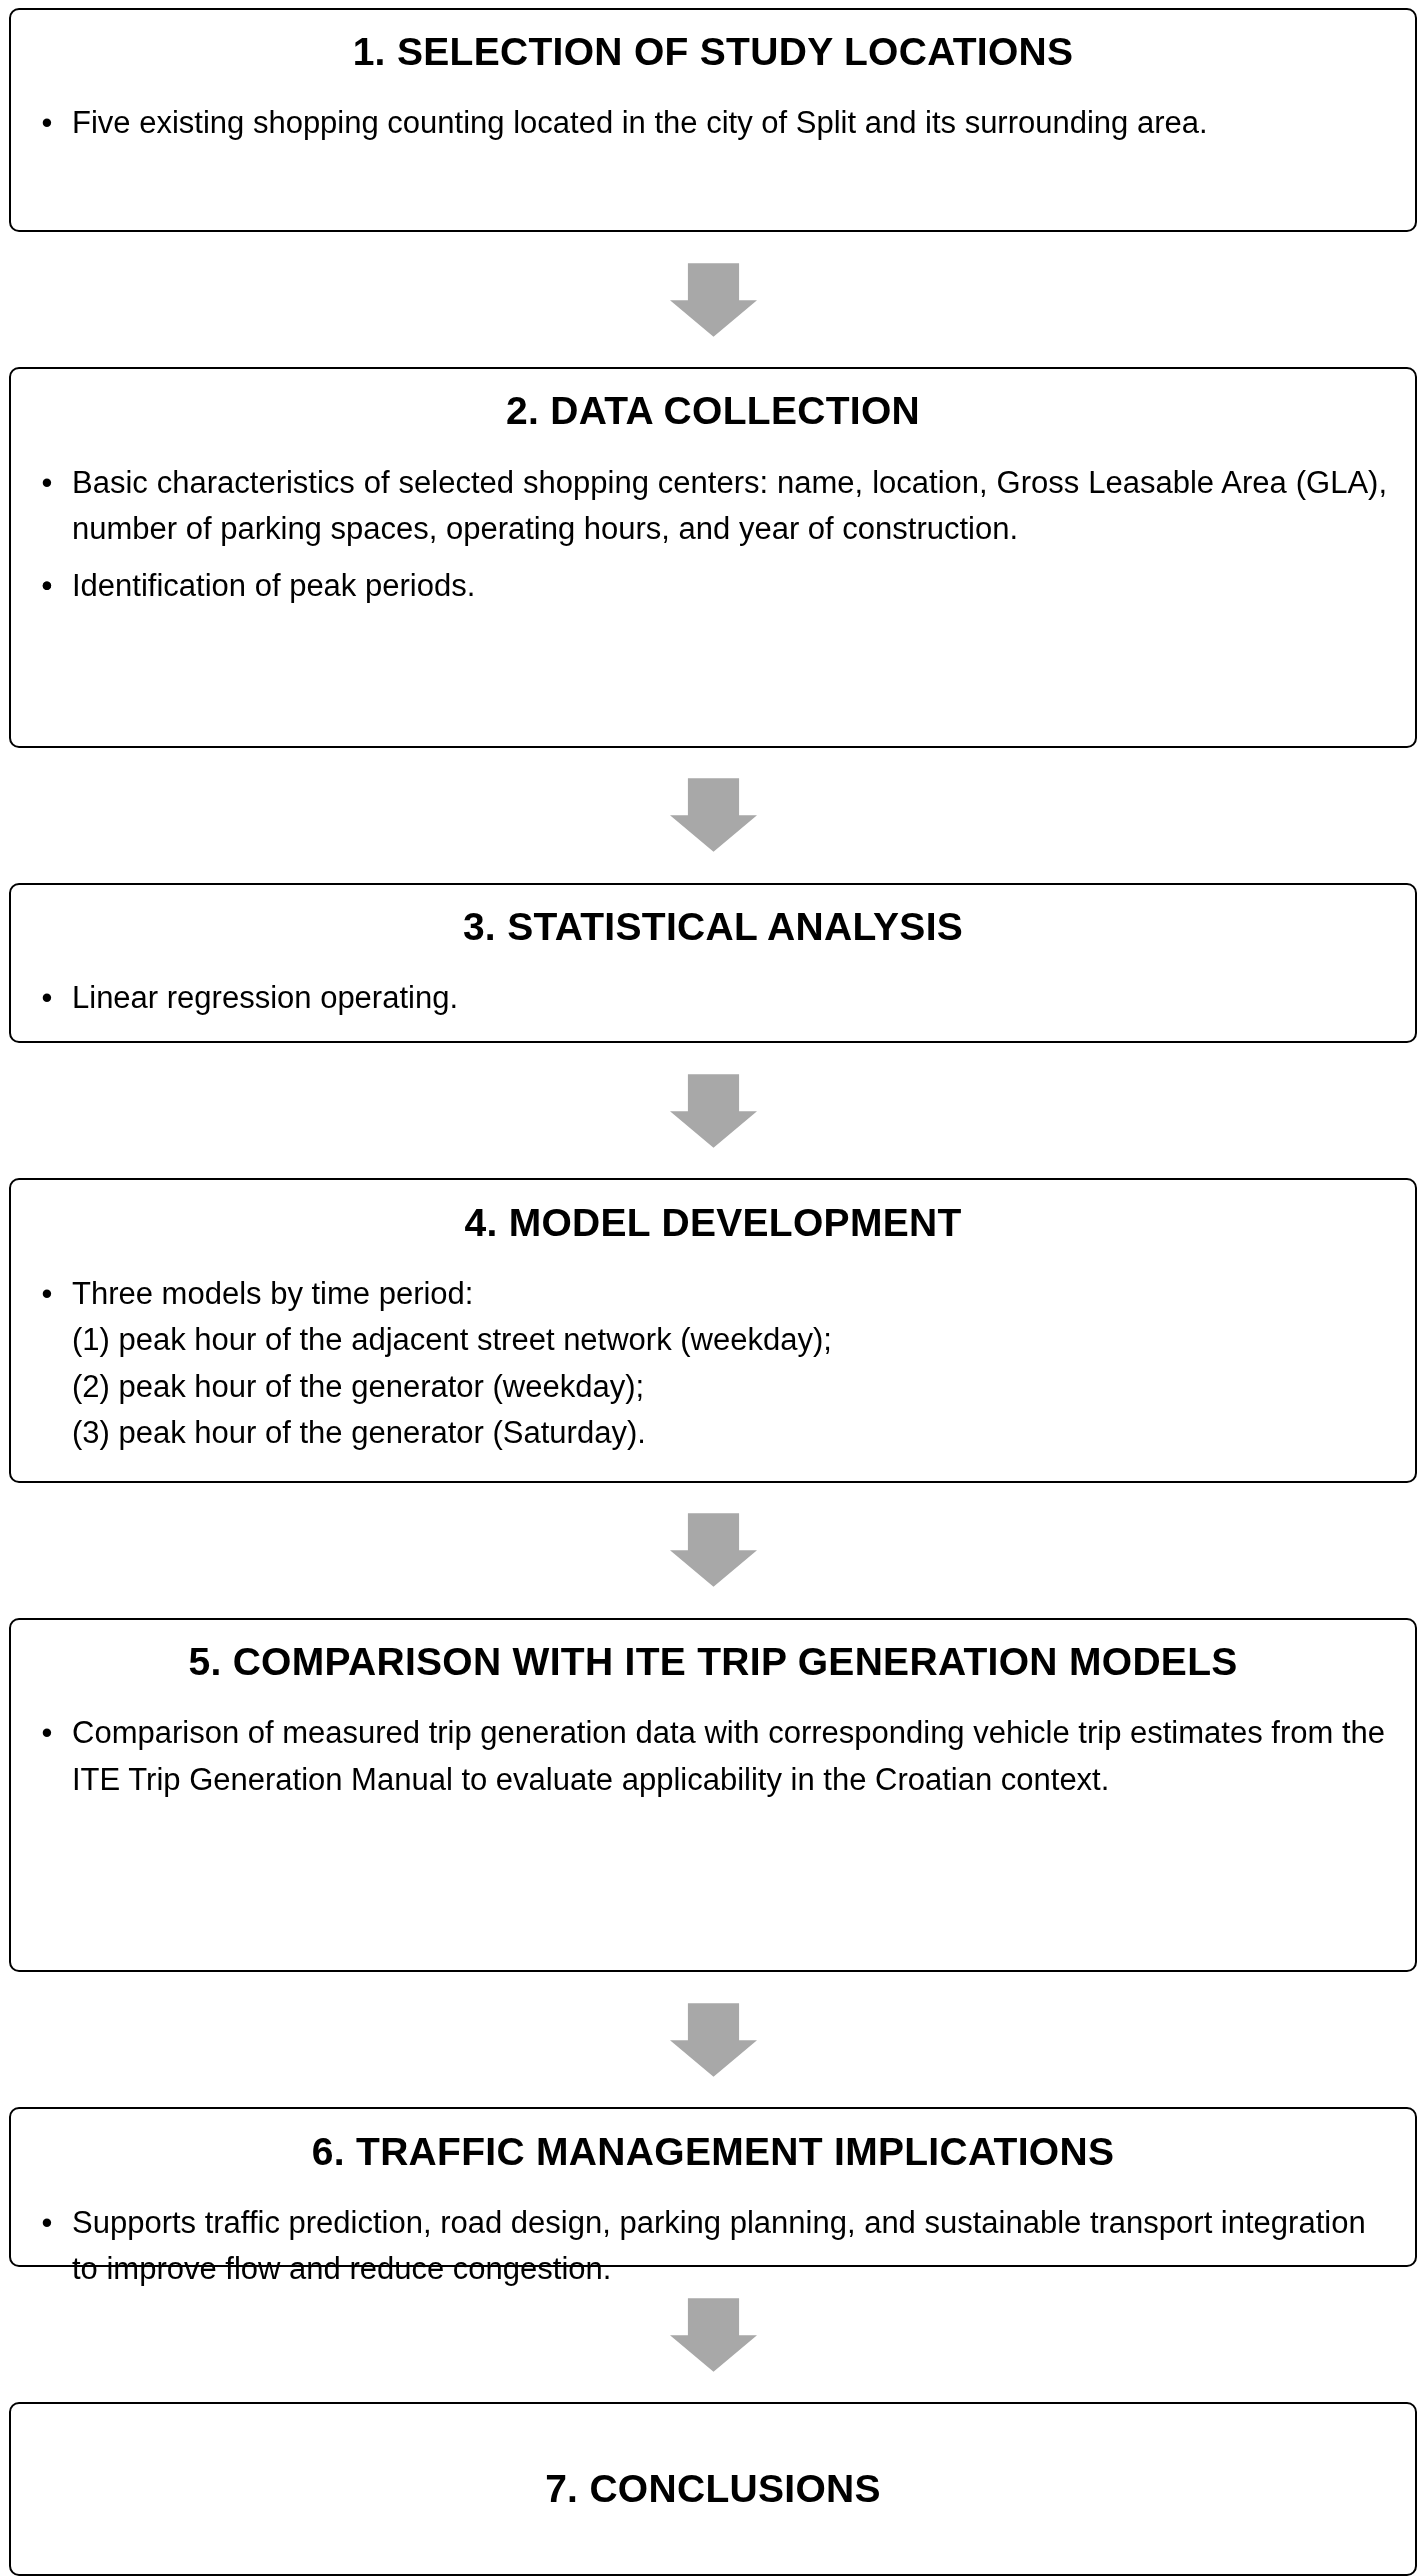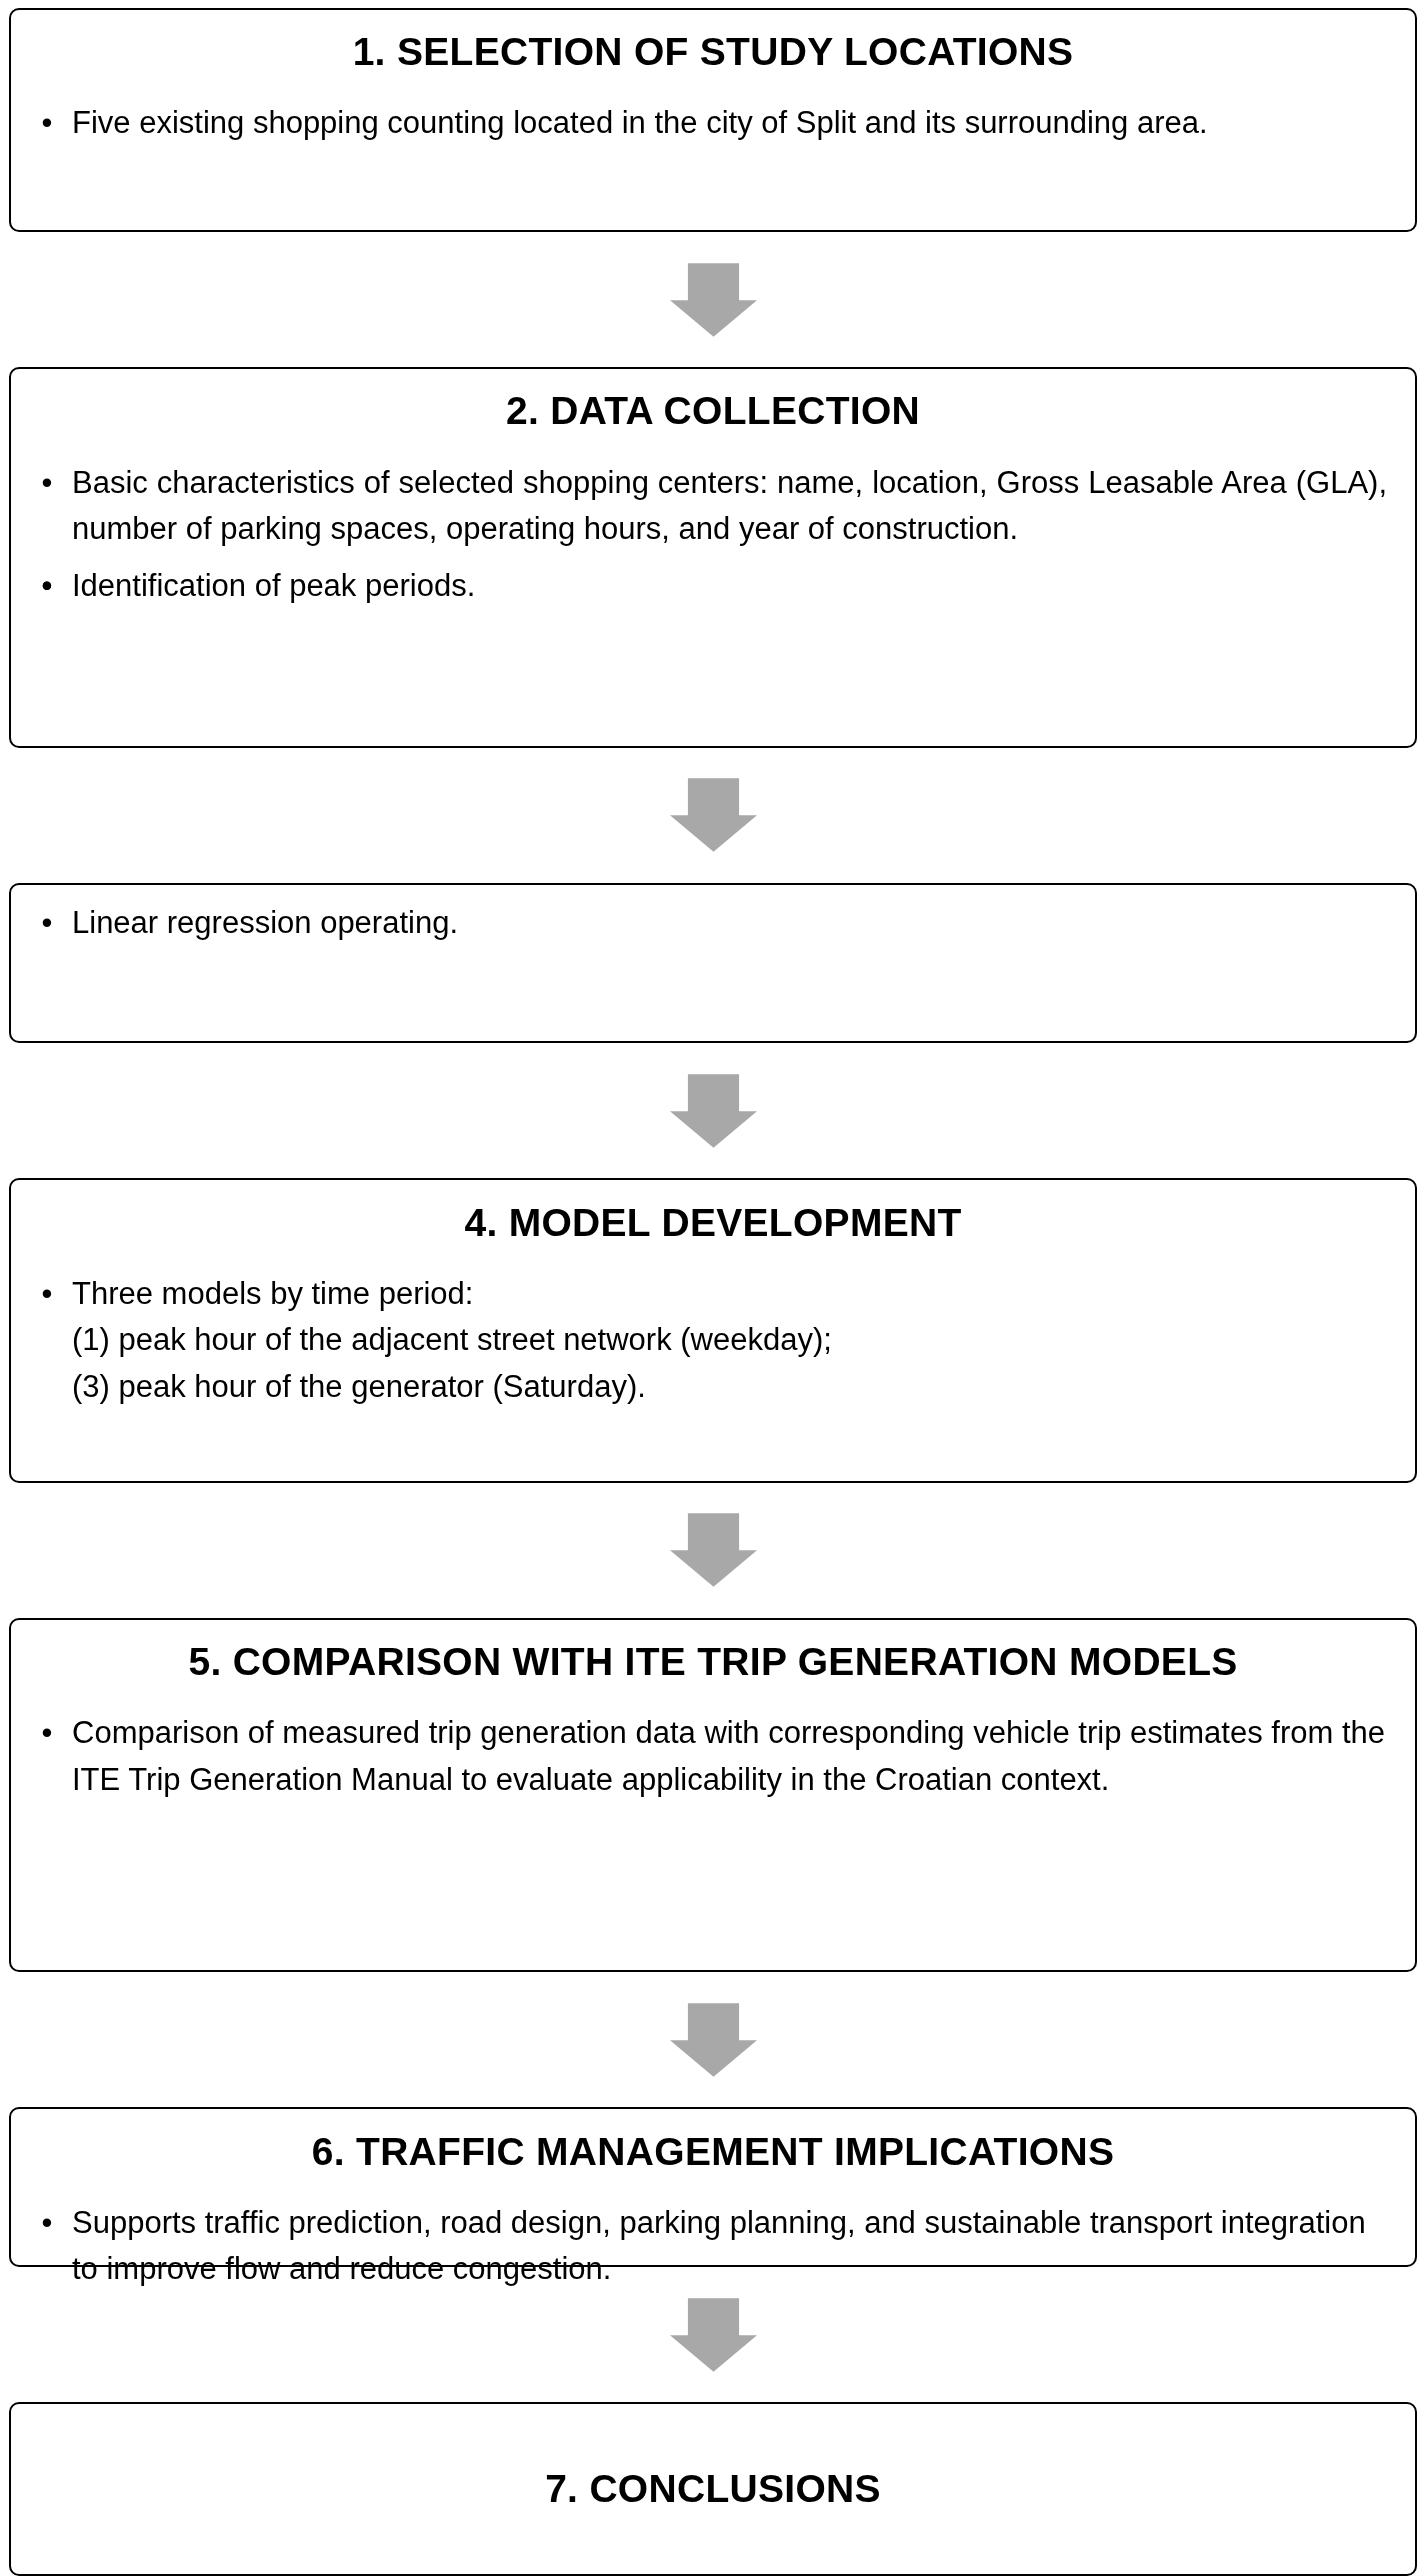--- a/index.html
+++ b/index.html
@@ -114,20 +114,21 @@
     </div>
   </section>
 
   <div class="gap">
     <svg class="arrow" width="87" height="74" viewBox="0 0 136 115">
       <polygon points="28,0 108,0 108,58 136,58 68,115 0,58 28,58" fill="#a8a8a8"></polygon>
     </svg>
   </div>
 
   <section class="box hb3">
+    <h2 class="title">3. STATISTICAL ANALYSIS</h2>
     <div class="bullets">
       <div class="bullet-item">
         <span class="marker">•</span>
         <span>Linear regression operating.</span>
       </div>
     </div>
   </section>
 
   <div class="gap">
     <svg class="arrow" width="87" height="74" viewBox="0 0 136 115">
@@ -136,20 +137,21 @@
   </div>
 
   <section class="box hb4">
     <h2 class="title">4. MODEL DEVELOPMENT</h2>
     <div class="bullets">
       <div class="bullet-item">
         <span class="marker">•</span>
         <span>Three models by time period:</span>
       </div>
       <div class="sub-item">(1) peak hour of the adjacent street network (weekday);</div>
+      <div class="sub-item">(2) peak hour of the generator (weekday);</div>
       <div class="sub-item">(3) peak hour of the generator (Saturday).</div>
     </div>
   </section>
 
   <div class="gap">
     <svg class="arrow" width="87" height="74" viewBox="0 0 136 115">
       <polygon points="28,0 108,0 108,58 136,58 68,115 0,58 28,58" fill="#a8a8a8"></polygon>
     </svg>
   </div>
 

